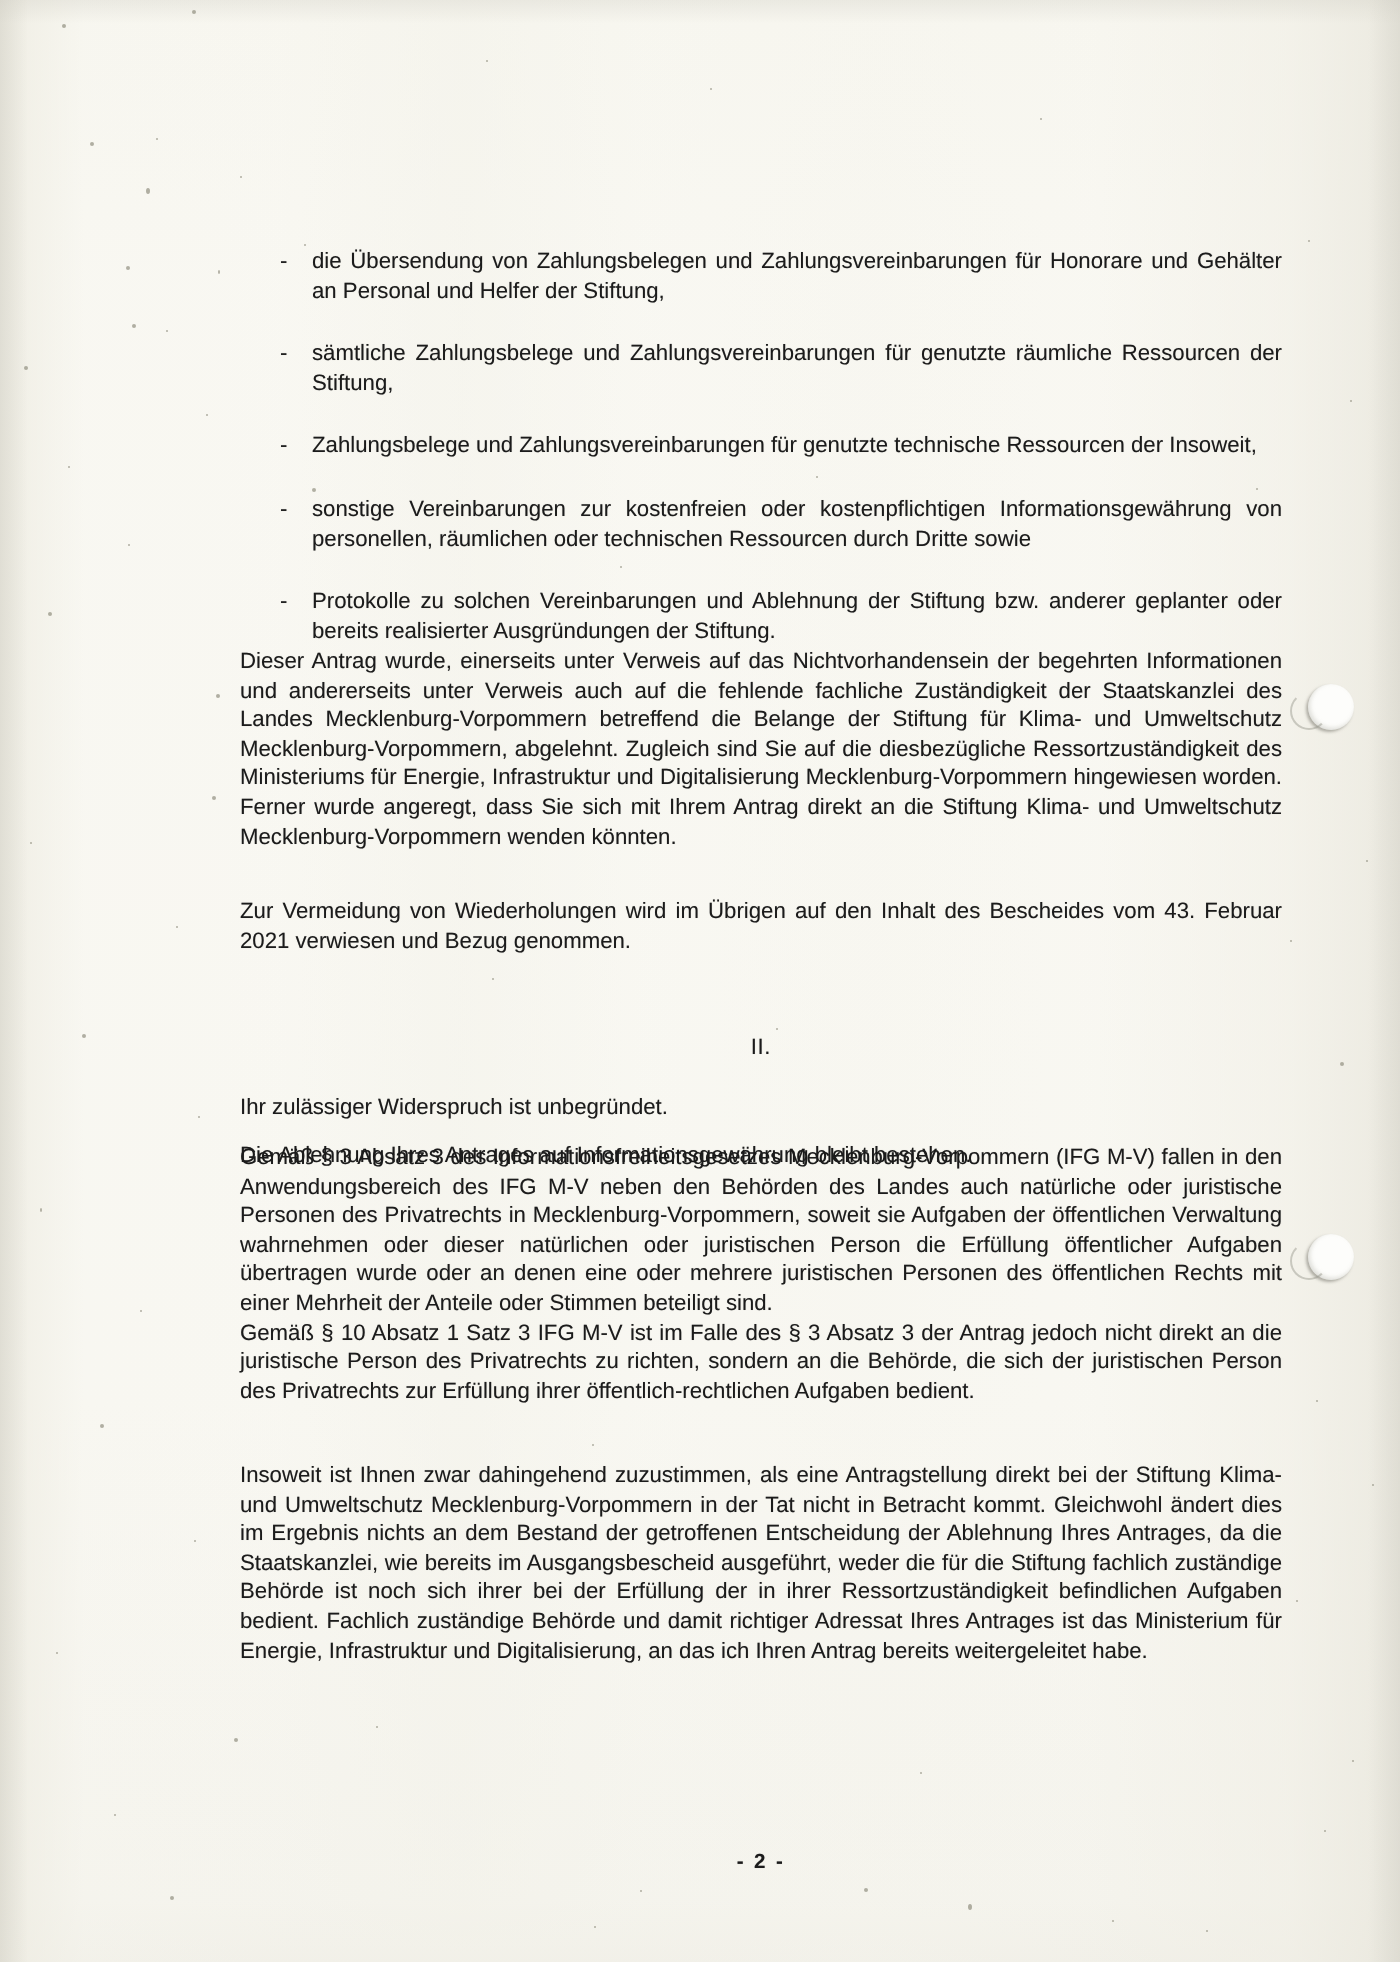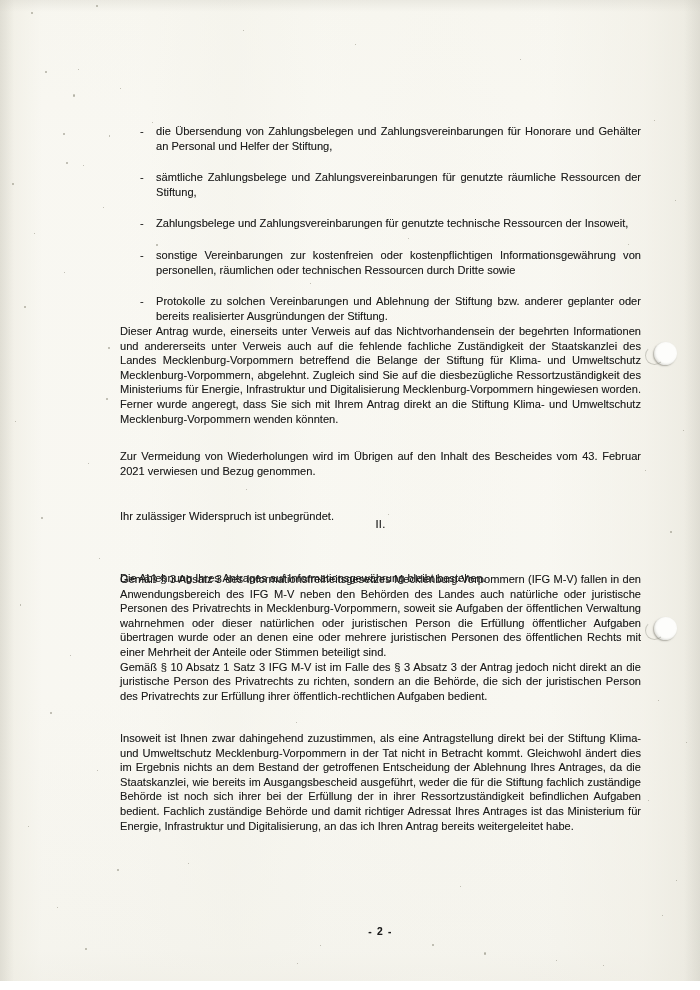--- a/index.html
+++ b/index.html
@@ -150,21 +150,21 @@
 
   .blk {
     position: absolute;
     left: 0;
     width: 521px;
   }
 
   .p-antrag   { top: 324px; }
   .p-vermeid  { top: 449px; }
   .sec-ii     { top: 497px; width: 521px; text-align: center; margin-top: 20px; }
-  .p-wider    { top: 509px; }
+  .p-wider    { top: 547px; }
   .p-ablehn   { top: 571px; }
   .p-gemaess  { top: 572px; }
   .p-insoweit { top: 731px; }
 
   .sec-ii span {
     font-size: 11.1px;
     letter-spacing: 0.3px;
   }
 
   .footer {

